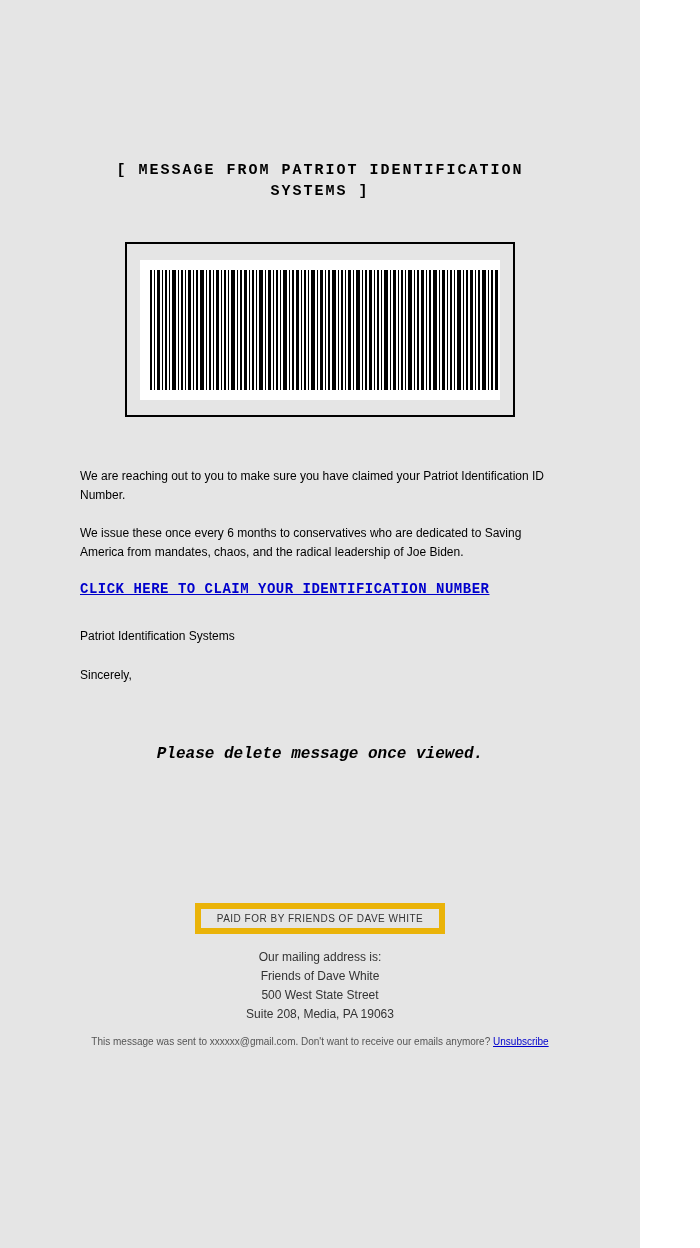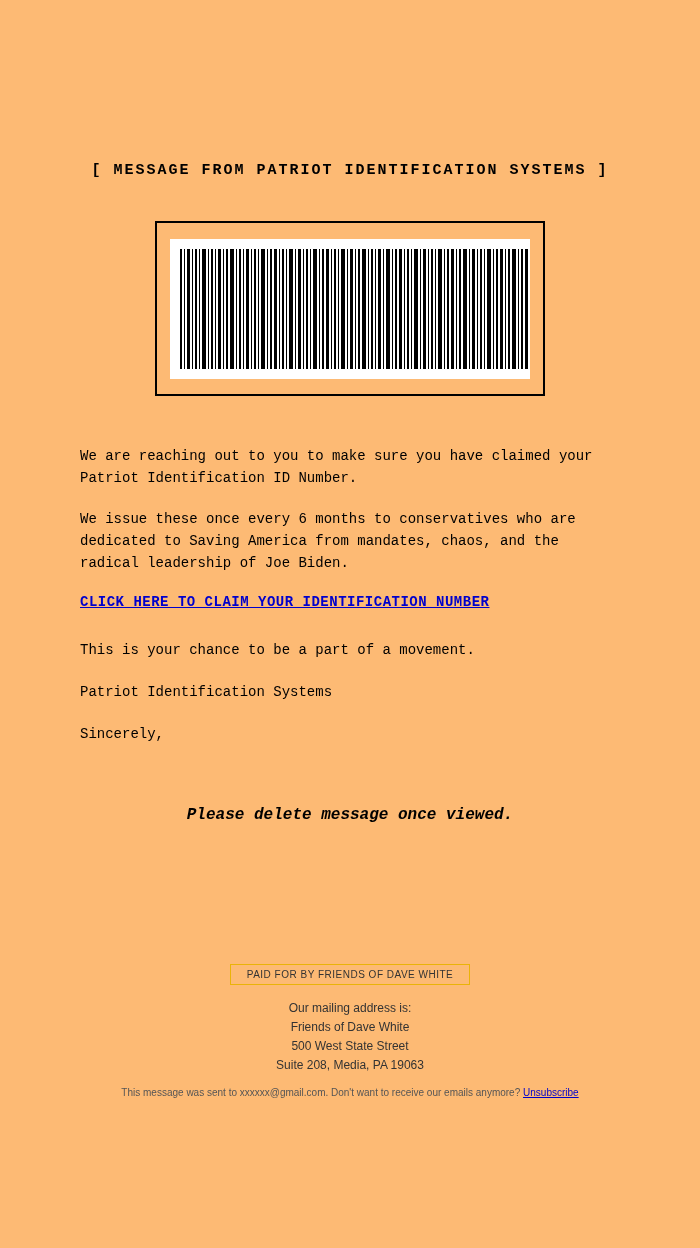--- a/index.html
+++ b/index.html
@@ -5,23 +5,23 @@
     * { margin: 0; padding: 0; box-sizing: border-box; }
     body {
       background: #ffffff;
       font-family: 'Courier New', Courier, monospace;
       width: 700px;
       min-height: 1248px;
       color: #000000;
     }
 
     .page-wrapper {
-      width: 700px;
+      width: 640px;
       min-height: 1248px;
-      background: #fdba74;
+      background: #e5e5e5;
       padding: 0;
       position: relative;
     }
 
     .email-content {
       padding: 160px 80px 40px 80px;
     }
 
     .header-title {
       font-family: 'Courier New', Courier, monospace;
@@ -43,22 +43,22 @@
       justify-content: center;
       padding: 10px;
     }
 
     .barcode-svg {
       width: 360px;
       height: 140px;
     }
 
     .body-text {
-      font-family: Liberation Mono, monospace;
-      font-size: 14px;
+      font-family: Liberation Sans, sans-serif;
+      font-size: 12px;
       line-height: 1.55;
       margin-bottom: 20px;
     }
 
     .cta-link {
       display: block;
       font-family: 'Courier New', Courier, monospace;
       font-size: 14px;
       font-weight: bold;
       color: #0000cc;
@@ -79,21 +79,21 @@
 
     .footer-section {
       border-top: none;
       padding: 20px 80px 20px 80px;
       display: flex;
       flex-direction: column;
       align-items: center;
     }
 
     .paid-for-box {
-      border: 1px solid #eab308;
+      border: 6px solid #eab308;
       padding: 4px 16px;
       font-size: 10px;
       font-family: Arial, sans-serif;
       color: #333;
       letter-spacing: 0.5px;
       margin-bottom: 14px;
       text-align: center;
     }
 
     .mailing-address {
@@ -219,21 +219,20 @@
         <rect x="355" y="10" width="3" height="120" fill="black"></rect>
       </svg>
     </div>
 
     <p class="body-text">We are reaching out to you to make sure you have claimed your Patriot Identification ID Number.</p>
 
     <p class="body-text">We issue these once every 6 months to conservatives who are dedicated to Saving America from mandates, chaos, and the radical leadership of Joe Biden.</p>
 
     <a class="cta-link" href="#">CLICK HERE TO CLAIM YOUR IDENTIFICATION NUMBER</a>
 
-    <p class="body-text">This is your chance to be a part of a movement.</p>
 
     <p class="body-text">Patriot Identification Systems</p>
     <p class="body-text">Sincerely,</p>
 
     <p class="delete-notice">Please delete message once viewed.</p>
 
   </div>
 
   <div class="footer-section">
     <div class="paid-for-box">PAID FOR BY FRIENDS OF DAVE WHITE</div>

